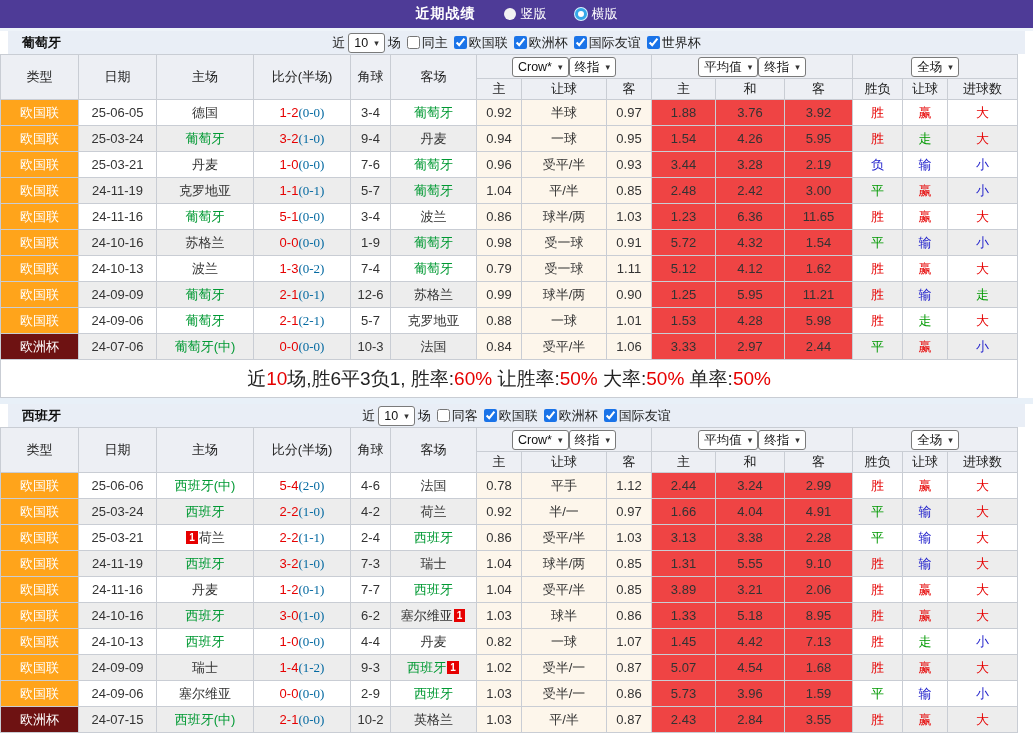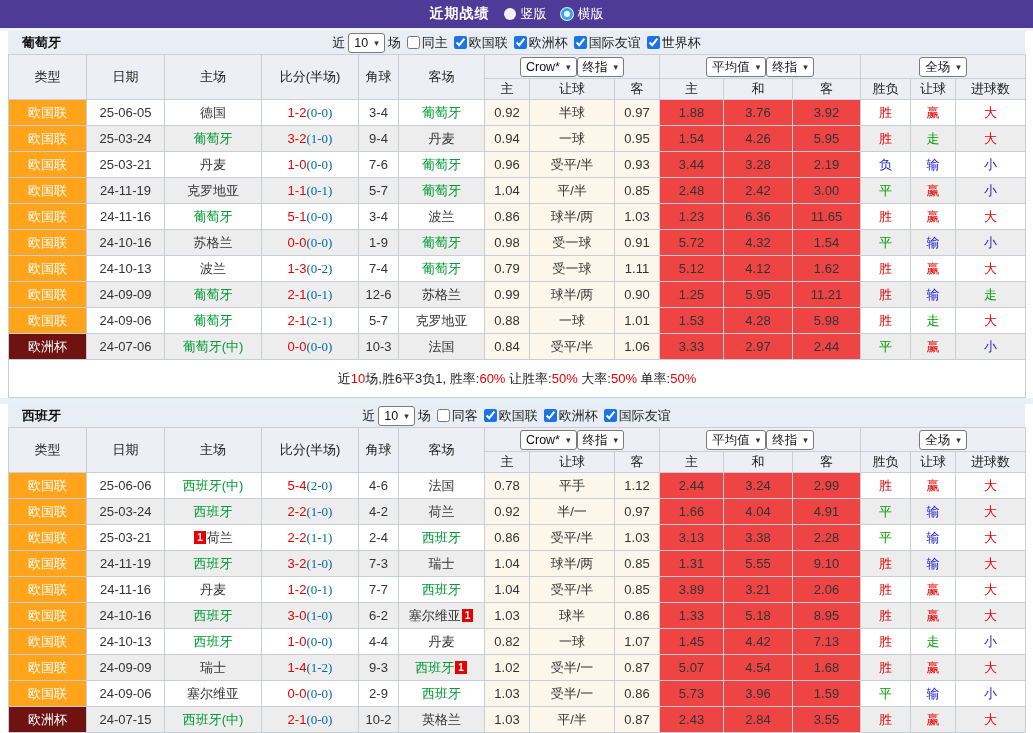--- a/index.html
+++ b/index.html
@@ -2,21 +2,21 @@
 <html><head>
 <meta charset="utf-8">
 <style>
   * { margin:0; padding:0; box-sizing:border-box; }
   html,body { width:1033px; font-family:"Liberation Sans","DejaVu Sans",sans-serif; background:#ffffff; }
   .page { width:1033px; height:733px; overflow:hidden; background:#ffffff; }
 
   
   .topbar {
     height:28px; background:#4e3b97; color:#fff;
-    display:flex; align-items:center; justify-content:center; gap:14px;
+    display:flex; align-items:center; justify-content:center; gap:28px;
   }
   .topbar .title { font-size:14px; font-weight:bold; letter-spacing:1px; }
   .radio-opt { display:inline-flex; align-items:center; gap:5px; font-size:13px; cursor:pointer; }
   .radio { width:12px; height:12px; border-radius:50%; display:inline-block; }
   .radio.unchecked { background:#f2f2f2; }
   .radio.checked { background:#fff; border:3px solid #35a7e8; box-shadow:0 0 0 1px #d8f2ff; }
 
   .gapband { height:6px; background:#e8f0f8; }
   .topgap { height:3px; background:#eef3f9; }
 
@@ -35,42 +35,42 @@
   
   .sel {
     display:inline-flex; align-items:center; justify-content:space-between; gap:6px;
     background:#fff; border:1px solid #7a7a7a; border-radius:3px;
     padding:1px 5px; font-size:12.5px; color:#111; cursor:pointer; line-height:16px;
   }
   .chev { font-size:9px; color:#333; line-height:10px; }
   .chev::after { content:"▾"; }
 
   
-  table { border-collapse:collapse; table-layout:fixed; width:1017px; margin:0 8px; }
+  table { border-collapse:collapse; table-layout:fixed; width:1017px; margin:0 0; }
   th, td { border:1px solid #c9cdd4; text-align:center; overflow:hidden; white-space:nowrap; }
   thead th { background:#edeff4; font-weight:normal; font-size:13px; color:#222; height:21px; }
   thead tr.ddrow th { height:24px; }
   thead .ddwrap { display:flex; align-items:center; justify-content:center; }
   tbody td { height:26px; font-size:13px; color:#333; background:#fff; }
   tbody tr.even td { background:#ededed; }
   td.typecell { background:#ffa41b !important; color:#fff; font-size:13px; }
   td.typecell.cup { background:#6e1212 !important; }
   td.crow, tr.even td.crow { background:#fdf6eb; }
   td.avg,  tr.even td.avg  { background:#ef4444; }
   .tname.green { color:#009933; }
   .s-main { color:#e60000; }
   .s-half { color:#0369a1;font-family:Liberation Serif, serif; }
   .badge {
     display:inline-block; background:#e60000; color:#fff; font-weight:bold;
     font-size:10px; line-height:13px; padding:0 3px; vertical-align:1px; margin:0 1px;
   }
   td.res.c-r { color:#e60000; }
   td.res.c-g { color:#009900; }
   td.res.c-b { color:#2323cc; }
-  tfoot td { height:38px; background:#fff; font-size:13px; color:#222; border:1px solid #c9cdd4; }
+  tfoot td { height:38px; background:#fff; font-size:19px; color:#222; border:1px solid #c9cdd4; }
   tfoot .seg.red { color:#e60000; }
 </style>
 </head>
 <body>
 
 <div class="page">
   <div class="topbar">
     <span class="title">近期战绩</span>
     <label class="radio-opt">
       <span class="radio unchecked"></span>

